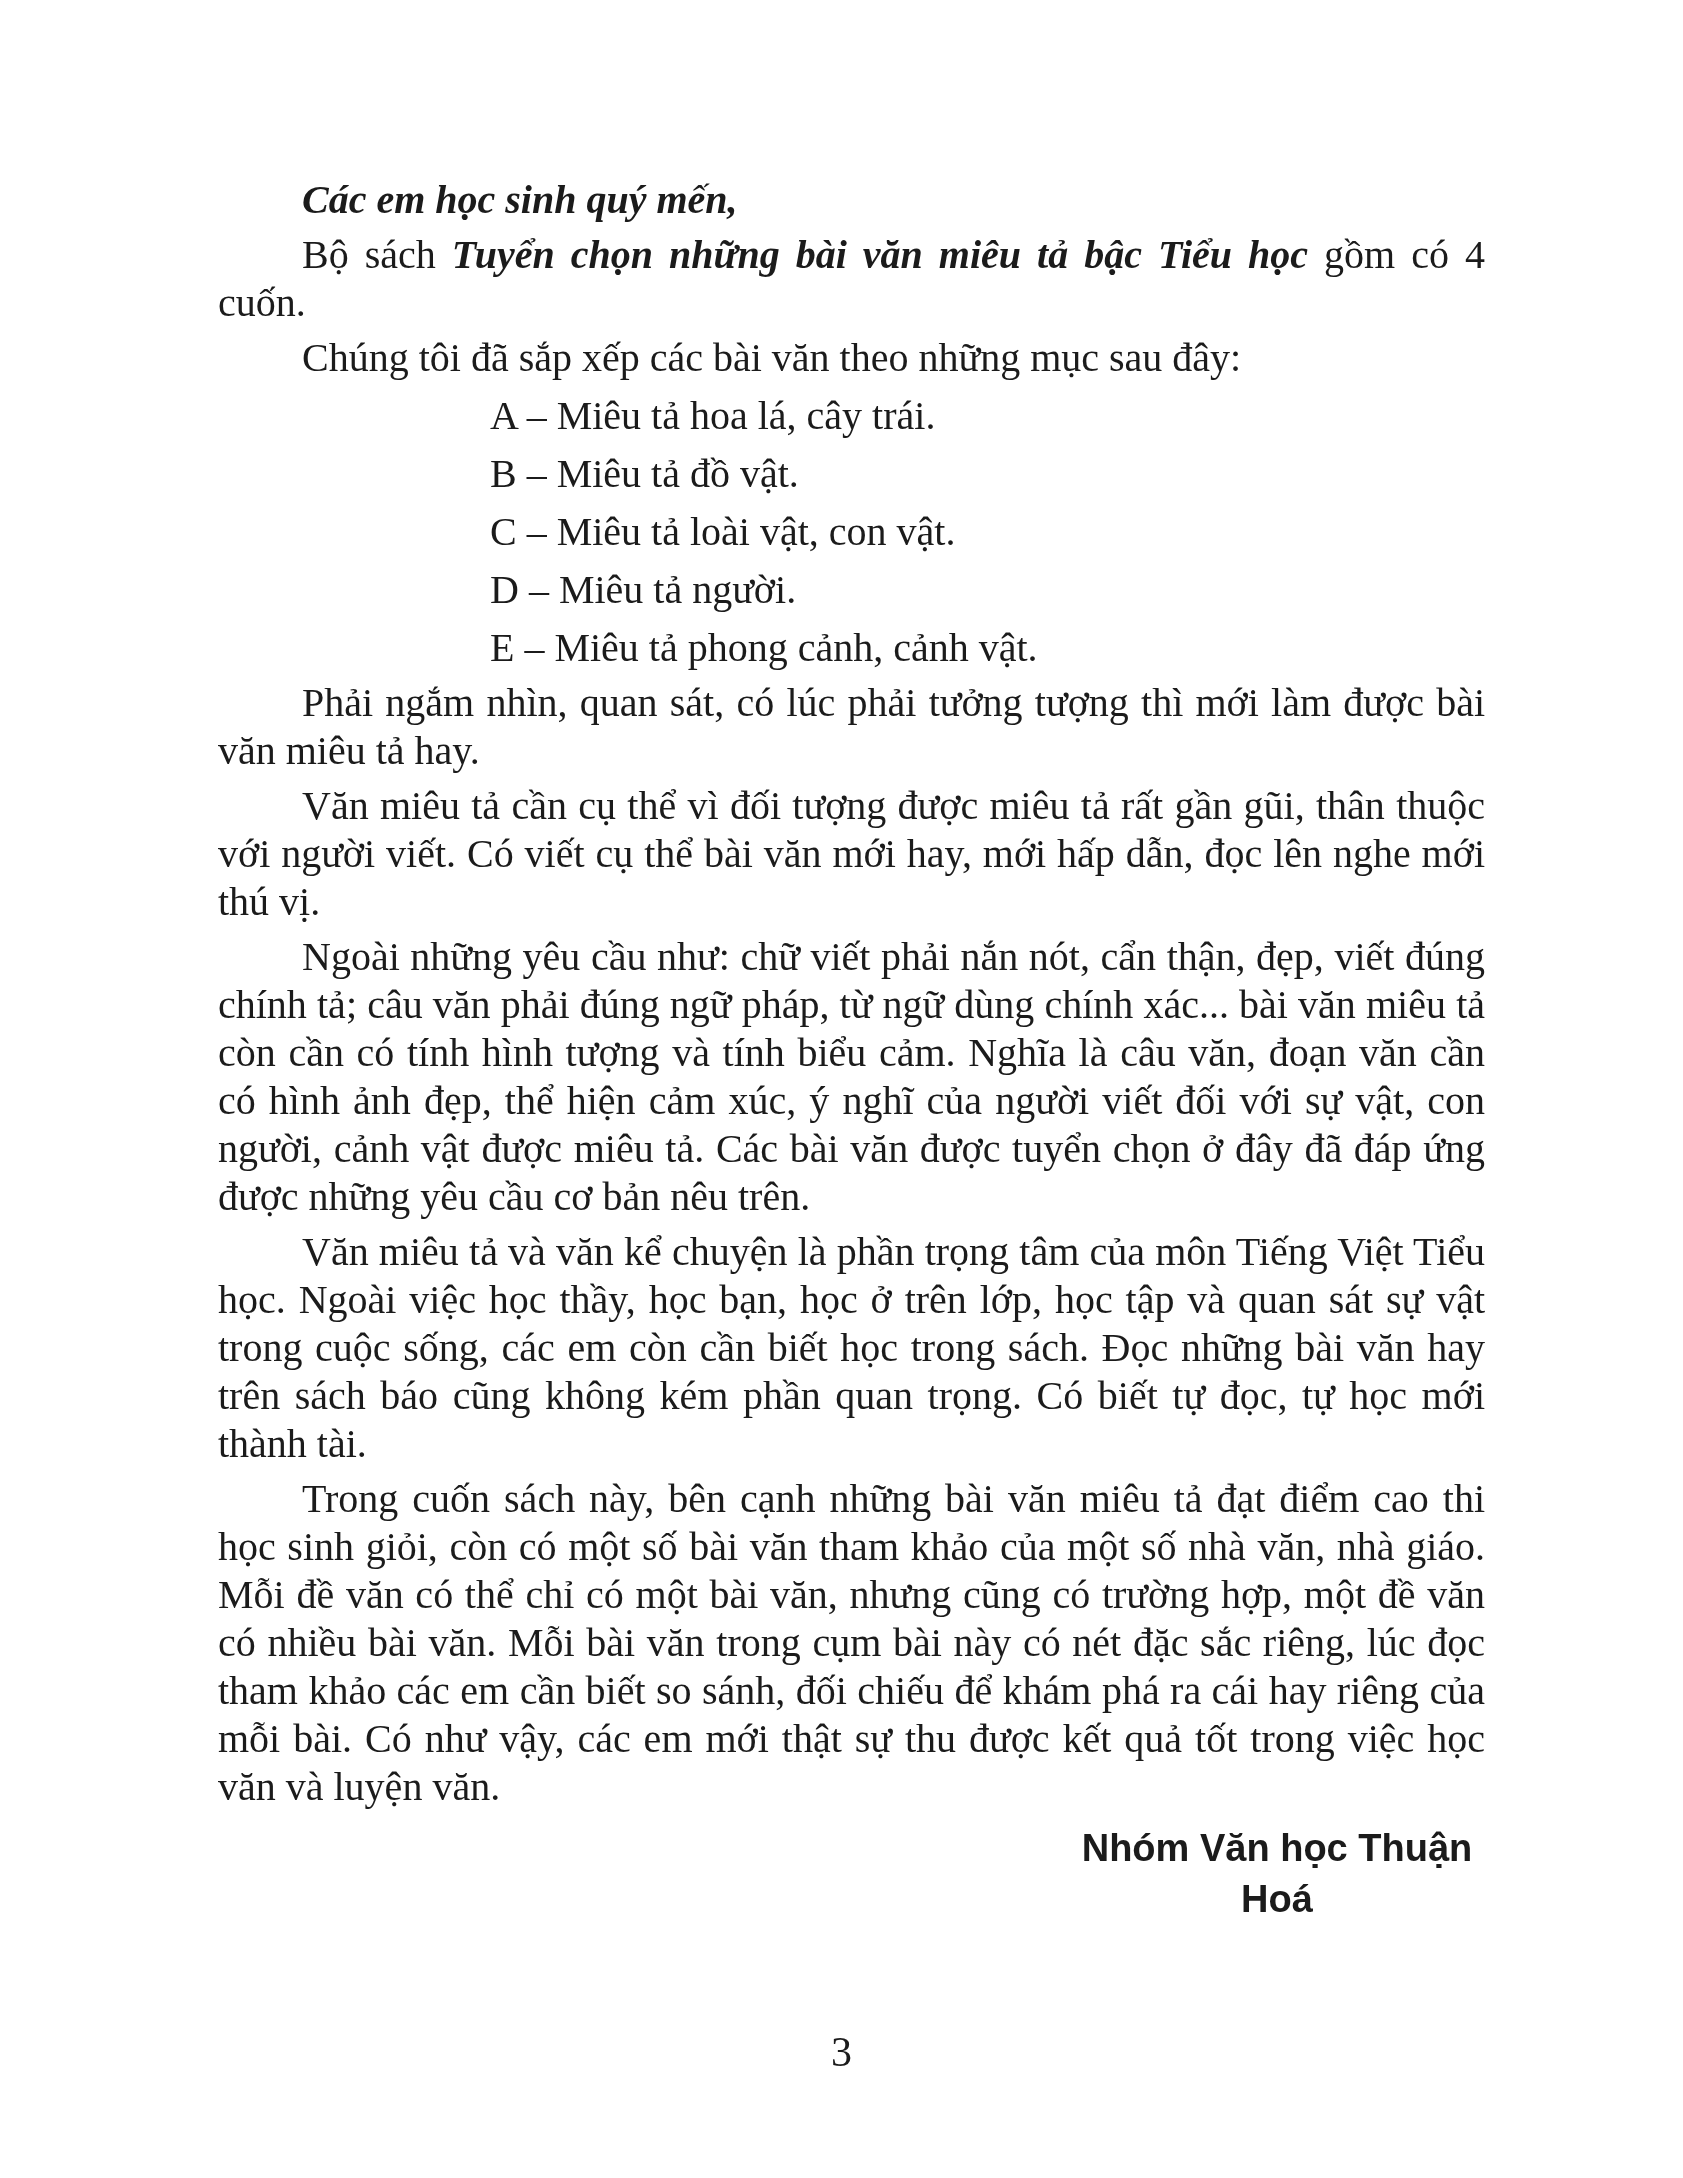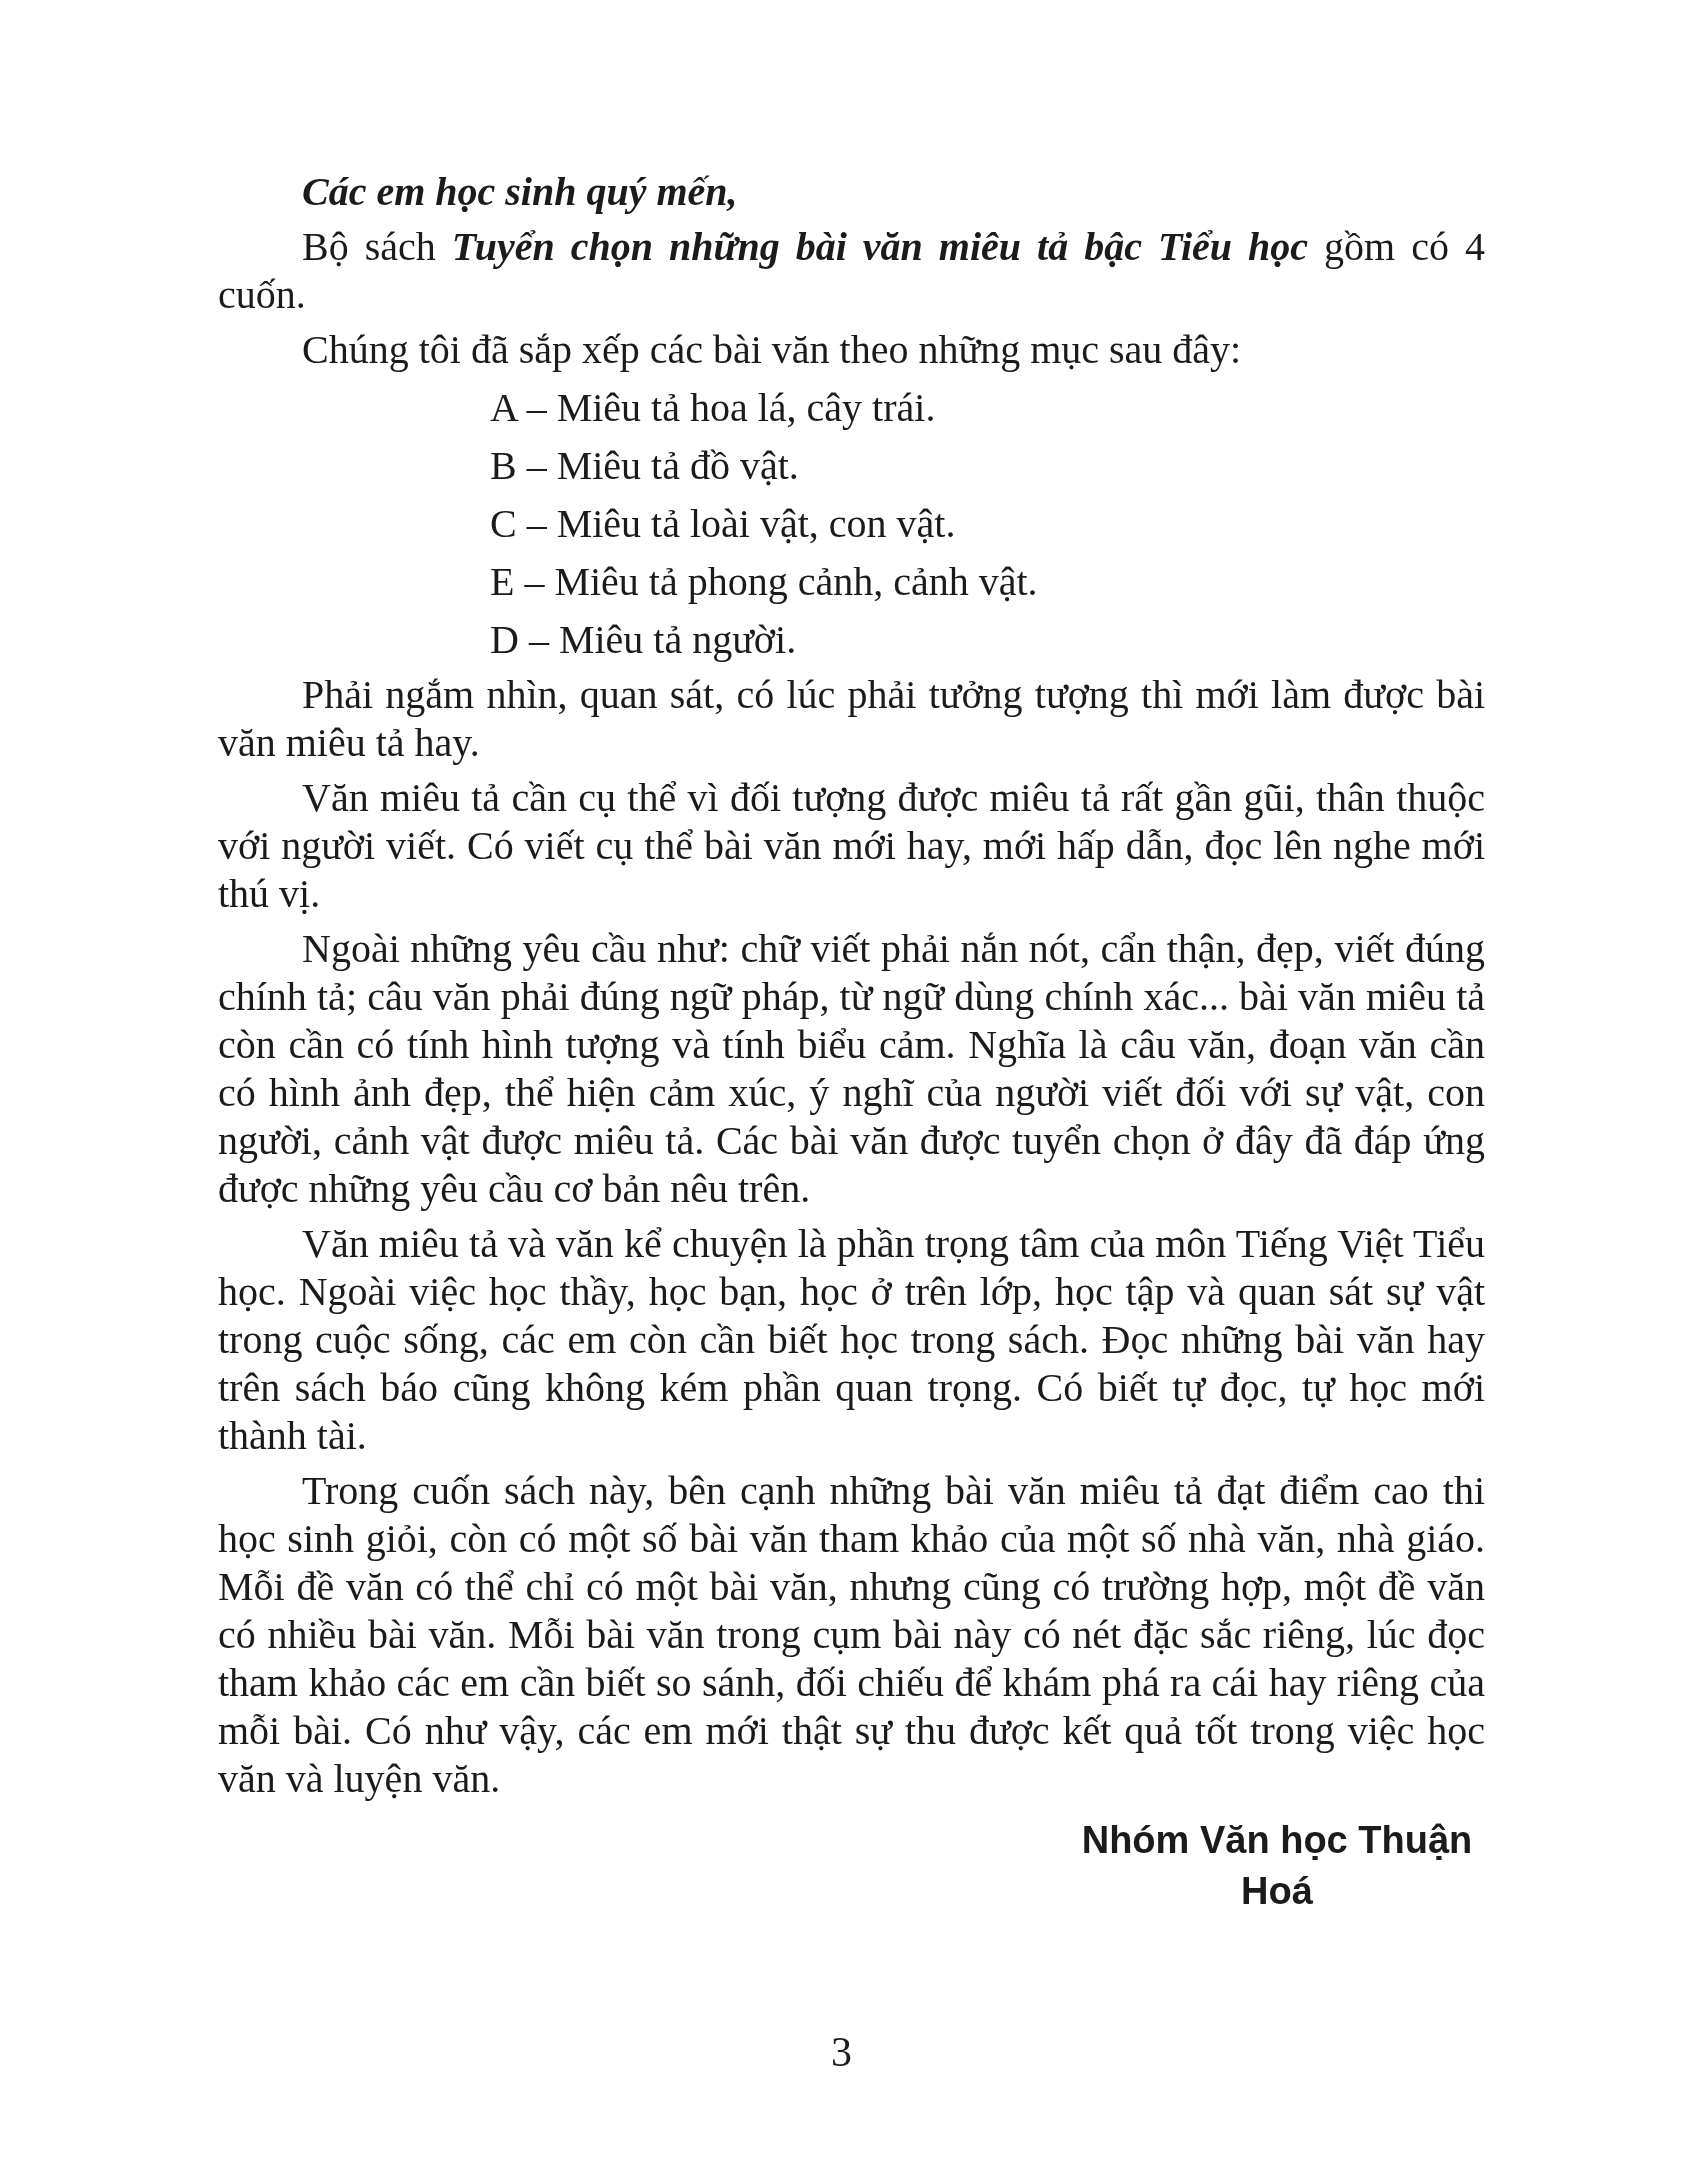--- a/index.html
+++ b/index.html
@@ -18,21 +18,21 @@
     line-height: 48px;
     box-sizing: border-box;
     padding: 168px 198px 0 218px;
     overflow: hidden;
   }
   .para {
     margin: 7px 0 0 0;
     text-align: justify;
     text-indent: 84px;
   }
-  .para:first-child { margin-top: 0; }
+  .para:first-child { margin-top: 8px; }
   .salutation {
     font-weight: bold;
     font-style: italic;
   }
   .bi {
     font-weight: bold;
     font-style: italic;
   }
   .it {
     font-style: italic;
@@ -77,22 +77,22 @@
 
   <p class="para"><span>Bộ sách </span><span class="bi">Tuyển chọn những bài văn miêu tả bậc Tiểu học</span><span> gồm có 4 cuốn.</span></p>
 
 
   <p class="para">Chúng tôi đã sắp xếp các bài văn theo những mục sau đây:</p>
 
   <div class="sections">
     <p class="section-item">A – Miêu tả hoa lá, cây trái.</p>
     <p class="section-item">B – Miêu tả đồ vật.</p>
     <p class="section-item">C – Miêu tả loài vật, con vật.</p>
+    <p class="section-item">D – Miêu tả người.</p>
     <p class="section-item">E – Miêu tả phong cảnh, cảnh vật.</p>
-    <p class="section-item">D – Miêu tả người.</p>
   </div>
 
   <p class="para">Phải ngắm nhìn, quan sát, có lúc phải tưởng tượng thì mới làm được bài văn miêu tả hay.</p>
 
   <p class="para">Văn miêu tả cần cụ thể vì đối tượng được miêu tả rất gần gũi, thân thuộc với người viết. Có viết cụ thể bài văn mới hay, mới hấp dẫn, đọc lên nghe mới thú vị.</p>
 
   <p class="para">Ngoài những yêu cầu như: chữ viết phải nắn nót, cẩn thận, đẹp, viết đúng chính tả; câu văn phải đúng ngữ pháp, từ ngữ dùng chính xác... bài văn miêu tả còn cần có tính hình tượng và tính biểu cảm. Nghĩa là câu văn, đoạn văn cần có hình ảnh đẹp, thể hiện cảm xúc, ý nghĩ của người viết đối với sự vật, con người, cảnh vật được miêu tả. Các bài văn được tuyển chọn ở đây đã đáp ứng được những yêu cầu cơ bản nêu trên.</p>
 
   <p class="para">Văn miêu tả và văn kể chuyện là phần trọng tâm của môn Tiếng Việt Tiểu học. Ngoài việc học thầy, học bạn, học ở trên lớp, học tập và quan sát sự vật trong cuộc sống, các em còn cần biết học trong sách. Đọc những bài văn hay trên sách báo cũng không kém phần quan trọng. Có biết tự đọc, tự học mới thành tài.</p>
 

